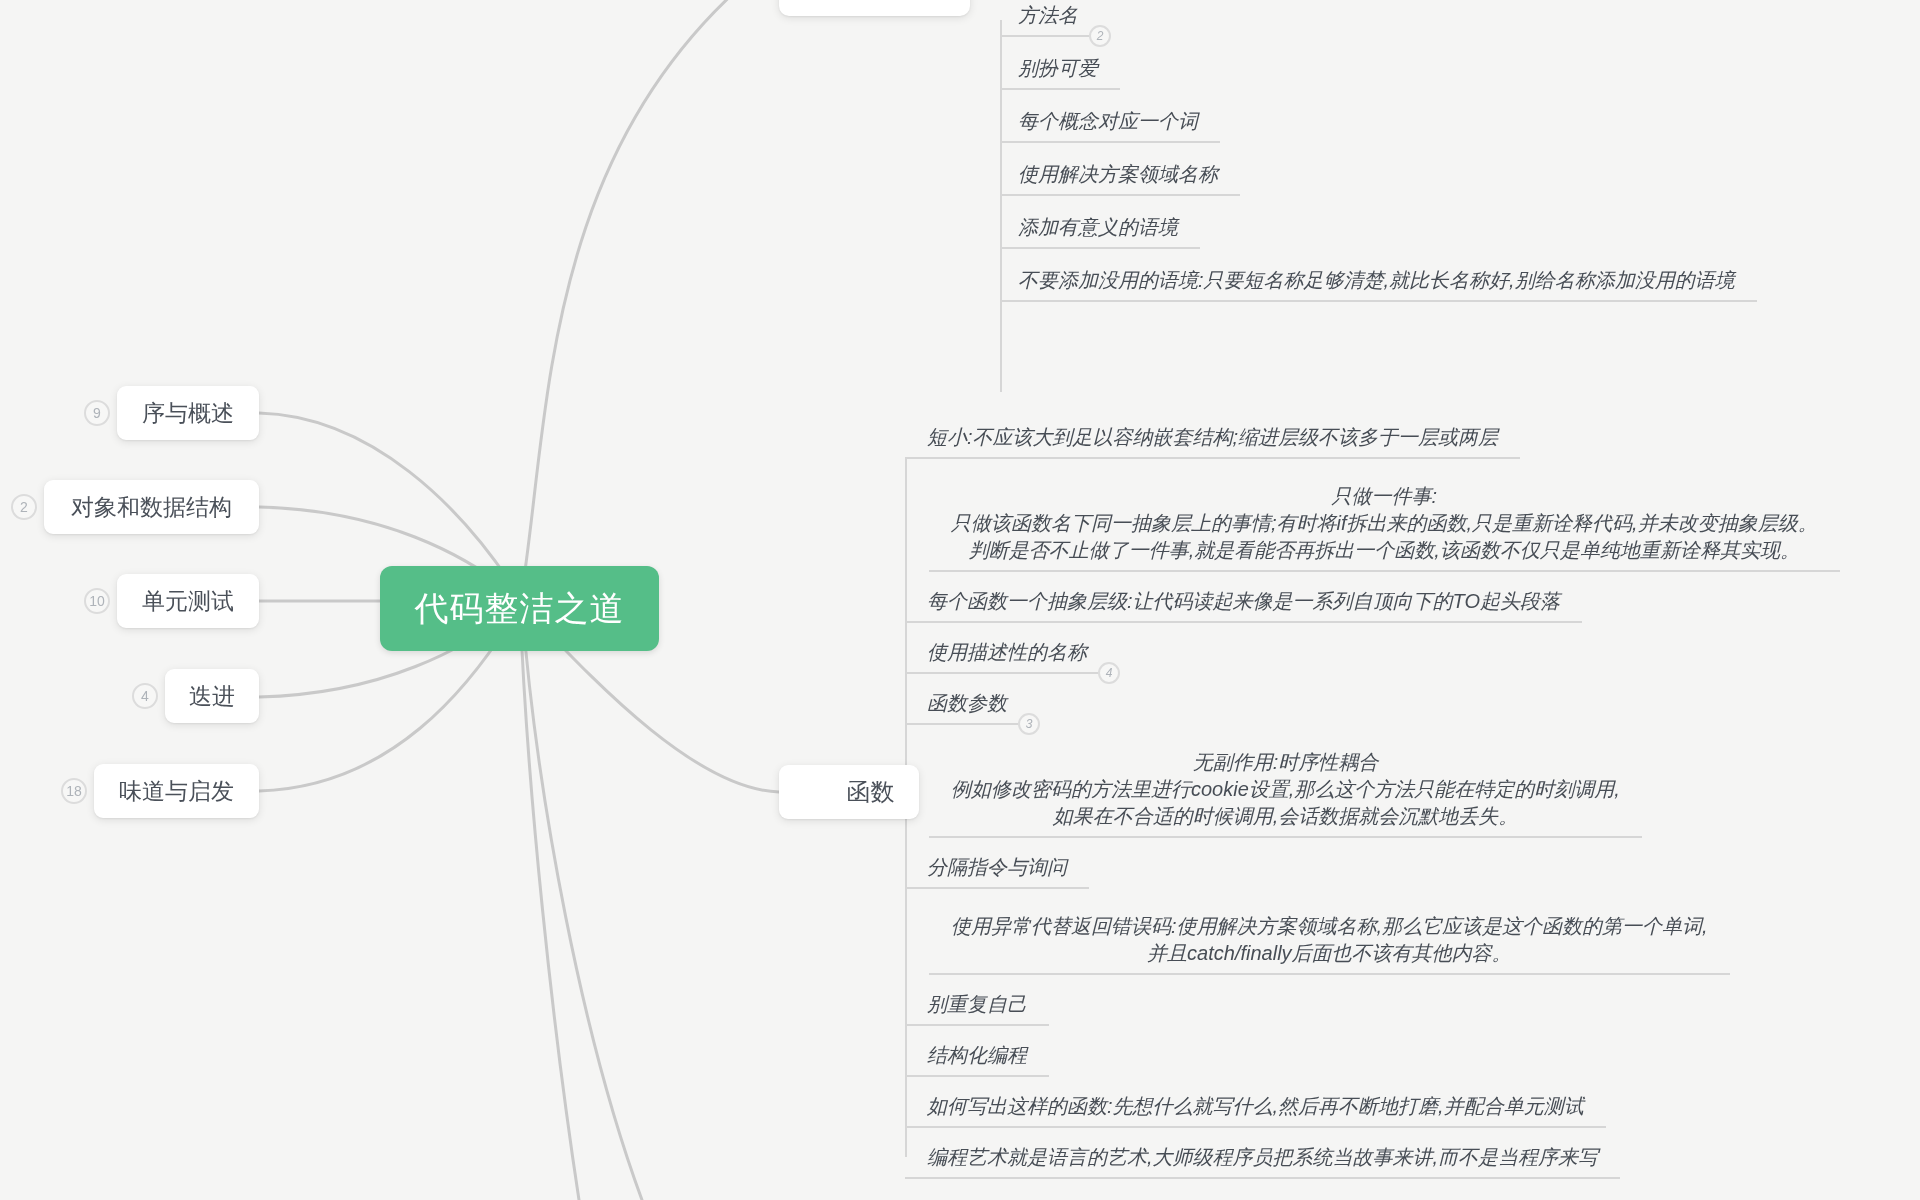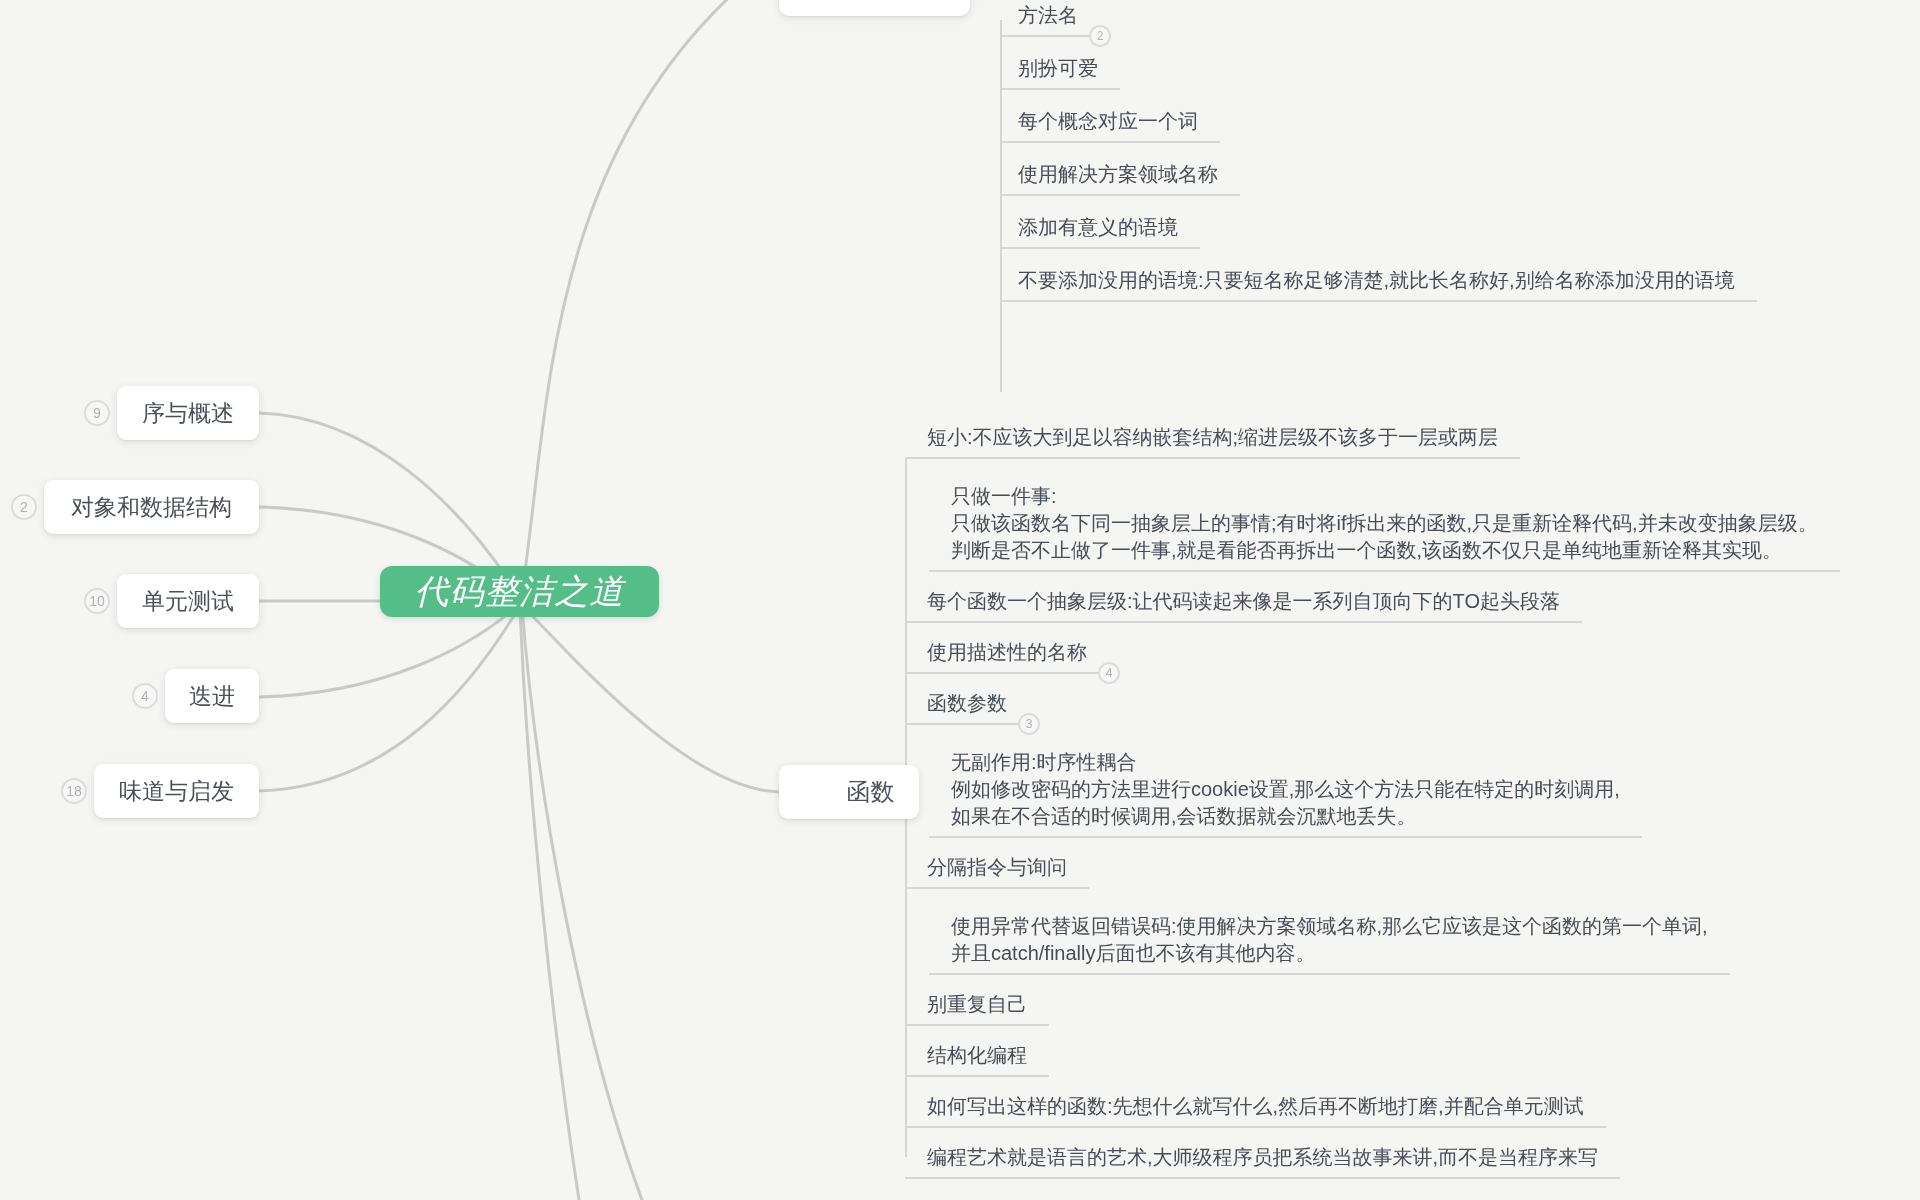--- a/index.html
+++ b/index.html
@@ -65,22 +65,23 @@
   .group{position:absolute;z-index:2;}
   .titem{
     position:relative;
     width:fit-content;
     line-height:27px;
     font-size:20px;
     color:#474d55;
     padding:0 22px 6px 18px;
     border-bottom:2px solid #d6d6d6;
     white-space:pre-line;
+    font-style:italic;
   }
-  #func-group .titem{padding-left:22px;margin-top:16px;}
+  #func-group .titem{padding-left:22px;margin-top:16px;text-align:center;}
   #func-group .titem.multi{margin-top:24px;margin-left:24px;}
   #naming-group .titem{margin-top:18px;}
 </style>
 </head>
 <body>
 
 <div id="canvas">
 
   <svg id="links" width="1920" height="1200" viewBox="0 0 1920 1200">
     <path d="M259,413 C370,416 462,505 521,599"></path>
@@ -93,21 +94,21 @@
     <path d="M520,606 C527,790 553,1030 579,1200"></path>
     <path d="M522,607 C537,800 583,1040 642,1200"></path>
     <path d="M877,792 L904,792"></path>
   </svg>
 
   <div class="vline" style="left:1000px;top:20px;height:372px;"></div>
   <div class="vline" style="left:905px;top:459px;height:698px;"></div>
 
   <div class="node" id="clipped-node" style="left:779px;top:-40px;width:191px;height:56px;"></div>
 
-  <div class="node" id="root-node" style="left:380px;top:566px;width:279px;height:51px;font-style:italic;">代码整洁之道</div>
+  <div class="node" id="root-node" style="left:380px;top:566px;width:279px;height:85px;">代码整洁之道</div>
 
   <div class="node branch-node" id="func-node" style="left:779px;top:765px;width:97px;height:54px;padding-left:43px;">函数</div>
 
   <div id="left-nodes">
       <div class="node branch-node" style="left: 117px; top: 386px; width: 142px; height: 54px;">序与概述<span class="badge node-badge">9</span></div>
       <div class="node branch-node" style="left: 44px; top: 480px; width: 215px; height: 54px;">对象和数据结构<span class="badge node-badge">2</span></div>
       <div class="node branch-node" style="left: 117px; top: 574px; width: 142px; height: 54px;">单元测试<span class="badge node-badge">10</span></div>
       <div class="node branch-node" style="left: 165px; top: 669px; width: 94px; height: 54px;">迭进<span class="badge node-badge">4</span></div>
       <div class="node branch-node" style="left: 94px; top: 764px; width: 165px; height: 54px;">味道与启发<span class="badge node-badge">18</span></div>
     </div>

